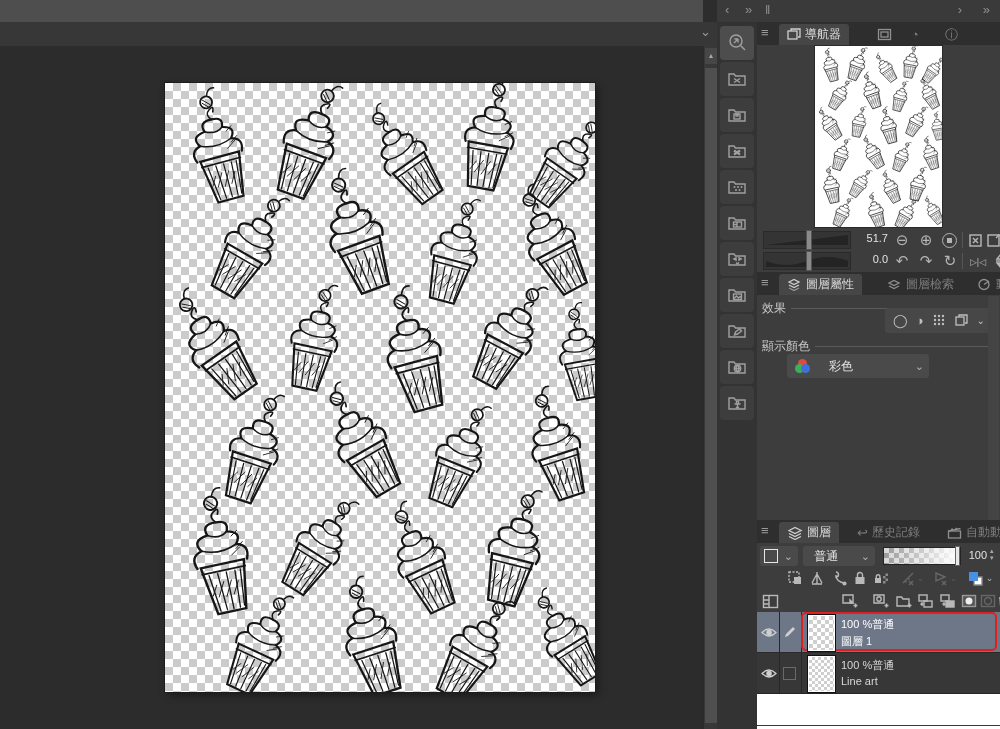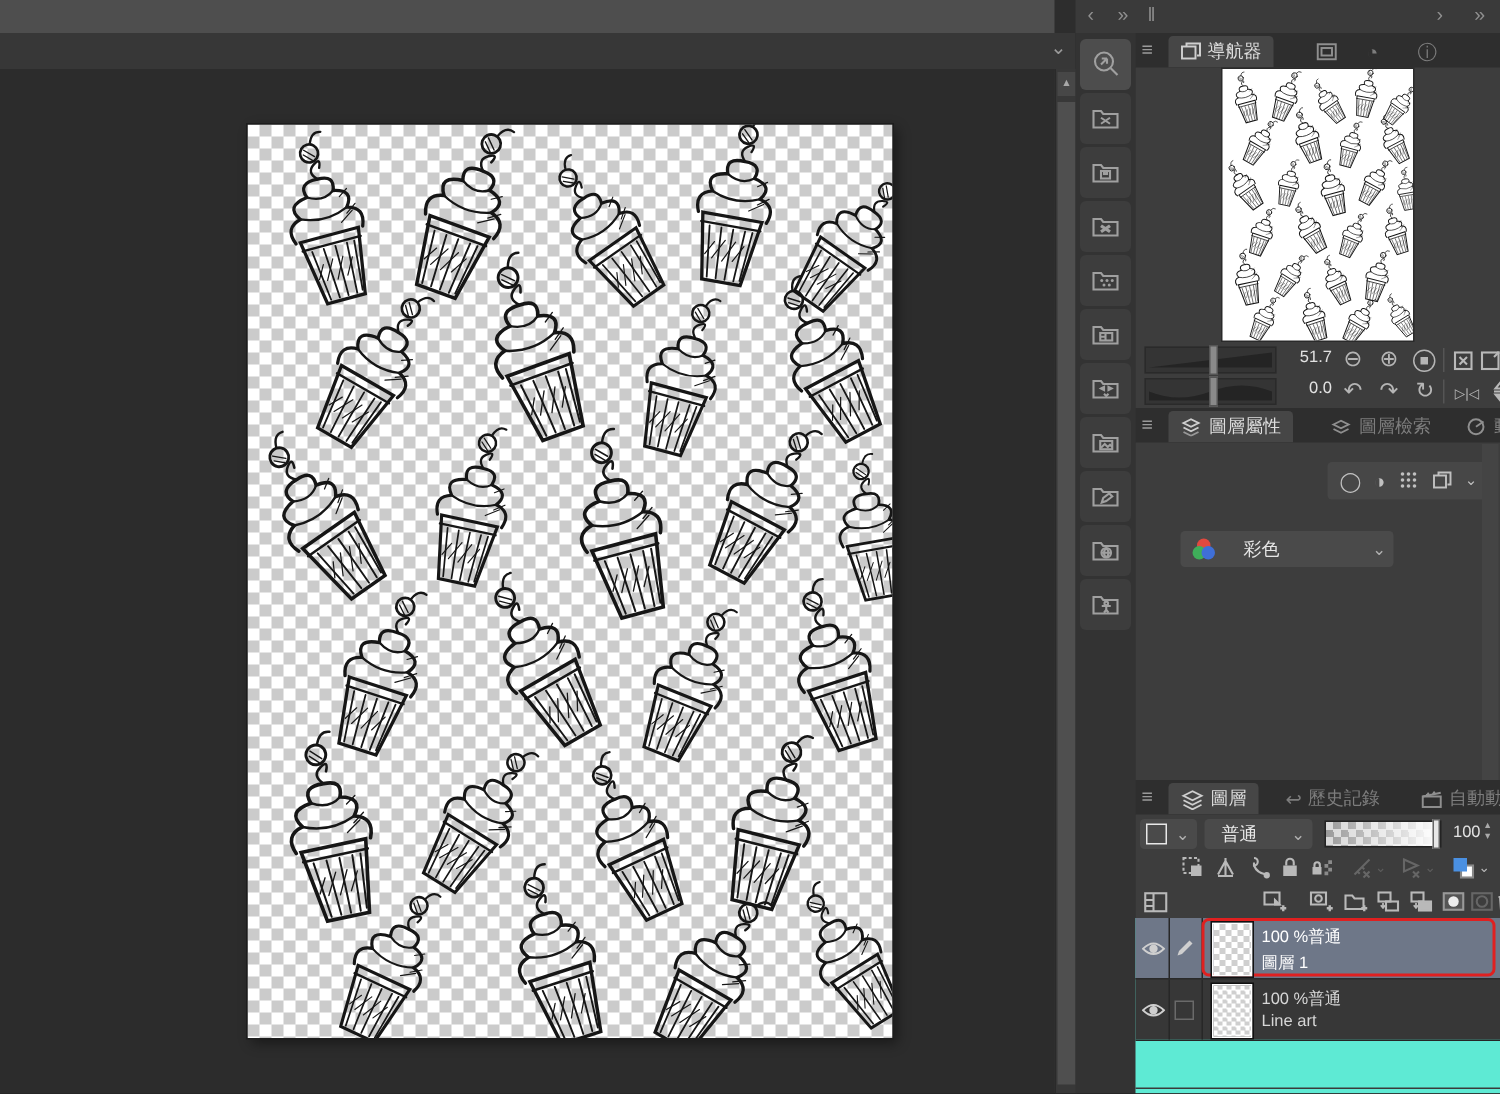--- a/index.html
+++ b/index.html
@@ -63,21 +63,21 @@
                  conic-gradient(#9a9a9a 25%,#d8d8d8 0 50%,#9a9a9a 0 75%,#d8d8d8 0);
       background-size:100% 100%,10px 10px;}
   .opa-handle{position:absolute;right:0px;top:-2px;width:3px;height:18px;background:#e8e8e8;border:1px solid #666;}
   .spin{position:absolute;display:flex;flex-direction:column;color:#aaa;font-size:7px;line-height:7px;cursor:pointer;}
   .lic{position:absolute;width:20px;height:20px;display:flex;align-items:center;justify-content:center;cursor:pointer;}
   .lic svg{stroke:#b9b9b9;fill:none;stroke-width:1.4;}
   .lic.dim svg{stroke:#666;}
   .lic .chev2{color:#999;font-size:9px;margin-left:1px;}
   .lic.dim .chev2{color:#5c5c5c;}
   .redbox{outline:2px solid #e02020;outline-offset:0px;border-radius:3px;}
-  .llist{position:absolute;left:0;top:590px;width:243px;height:117px;background:#5eead4;}
+  .llist{position:absolute;left:0;top:590px;width:243px;height:117px;background:#ffffff;}
   .lrow{position:absolute;left:0;width:243px;height:40px;}
   .lrow .colline{position:absolute;top:0;width:1px;height:40px;background:#272727;}
   .lthumb{position:absolute;width:25px;height:34px;top:3px;
           background:conic-gradient(#cfcfcf 25%,#fff 0 50%,#cfcfcf 0 75%,#fff 0);background-size:8px 8px;
           border:1px solid #ffffff;outline:1px solid #111;}
   .ltext1{position:absolute;left:84px;top:5px;font-size:11px;}
   .ltext2{position:absolute;left:84px;top:22px;font-size:11px;}
   .eye svg{stroke:#cfcfcf;fill:none;stroke-width:1.2;}
   .chkbox{position:absolute;width:11px;height:11px;border:1px solid #6a6a6a;background:transparent;}
   .hline{position:absolute;left:0;width:243px;height:1px;background:#262626;}
@@ -354,20 +354,24 @@
         <span>圖層檢索</span>
       </div>
       <div class="tab" style="left:212px;">
         <svg width="15" height="13" viewBox="0 0 15 13">
             <circle cx="7" cy="6.5" r="5"></circle>
             <path d="M7,6.5 L12,3"></path>
           </svg>
         <span>動畫膠片</span>
       </div>
     </div>
+    <div class="label-row" style="top:278px;">
+      <span>效果</span>
+        <i></i>
+    </div>
     <div class="fx-bar" style="top:286px;">
       <span>◯</span>
       <span>◑</span>
       <span>
         <svg width="14" height="14" viewBox="0 0 14 14" fill="#c0c0c0">
             <circle cx="3" cy="3" r="1.2"></circle>
             <circle cx="7" cy="3" r="1.2"></circle>
             <circle cx="11" cy="3" r="1.2"></circle>
             <circle cx="3" cy="7" r="1.2"></circle>
             <circle cx="7" cy="7" r="1.2"></circle>
@@ -377,20 +381,24 @@
             <circle cx="11" cy="11" r="1.2"></circle>
           </svg>
       </span>
       <span>
         <svg width="15" height="14" viewBox="0 0 15 14" fill="none" stroke="#c0c0c0" stroke-width="1.3">
             <rect x="2" y="4" width="8" height="8"></rect>
             <path d="M5,4 V2 h8 v8 h-2"></path>
           </svg>
       </span>
       <span style="font-size:10px;">⌄</span>
+    </div>
+    <div class="label-row" style="top:316px;">
+      <span>顯示顏色</span>
+        <i></i>
     </div>
     <div class="dd" style="left:30px;top:332px;width:142px;height:24px;">
       <span class="tricolor">
         <b style="left:3px;top:0;background:#e0493f;"></b>
           <b style="left:0;top:5px;background:#3fae5a;"></b>
           <b style="left:6px;top:5px;background:#3f6fd8;"></b>
       </span>
       <span style="margin-left:14px;">彩色</span>
       <span class="chev">⌄</span>
     </div>

